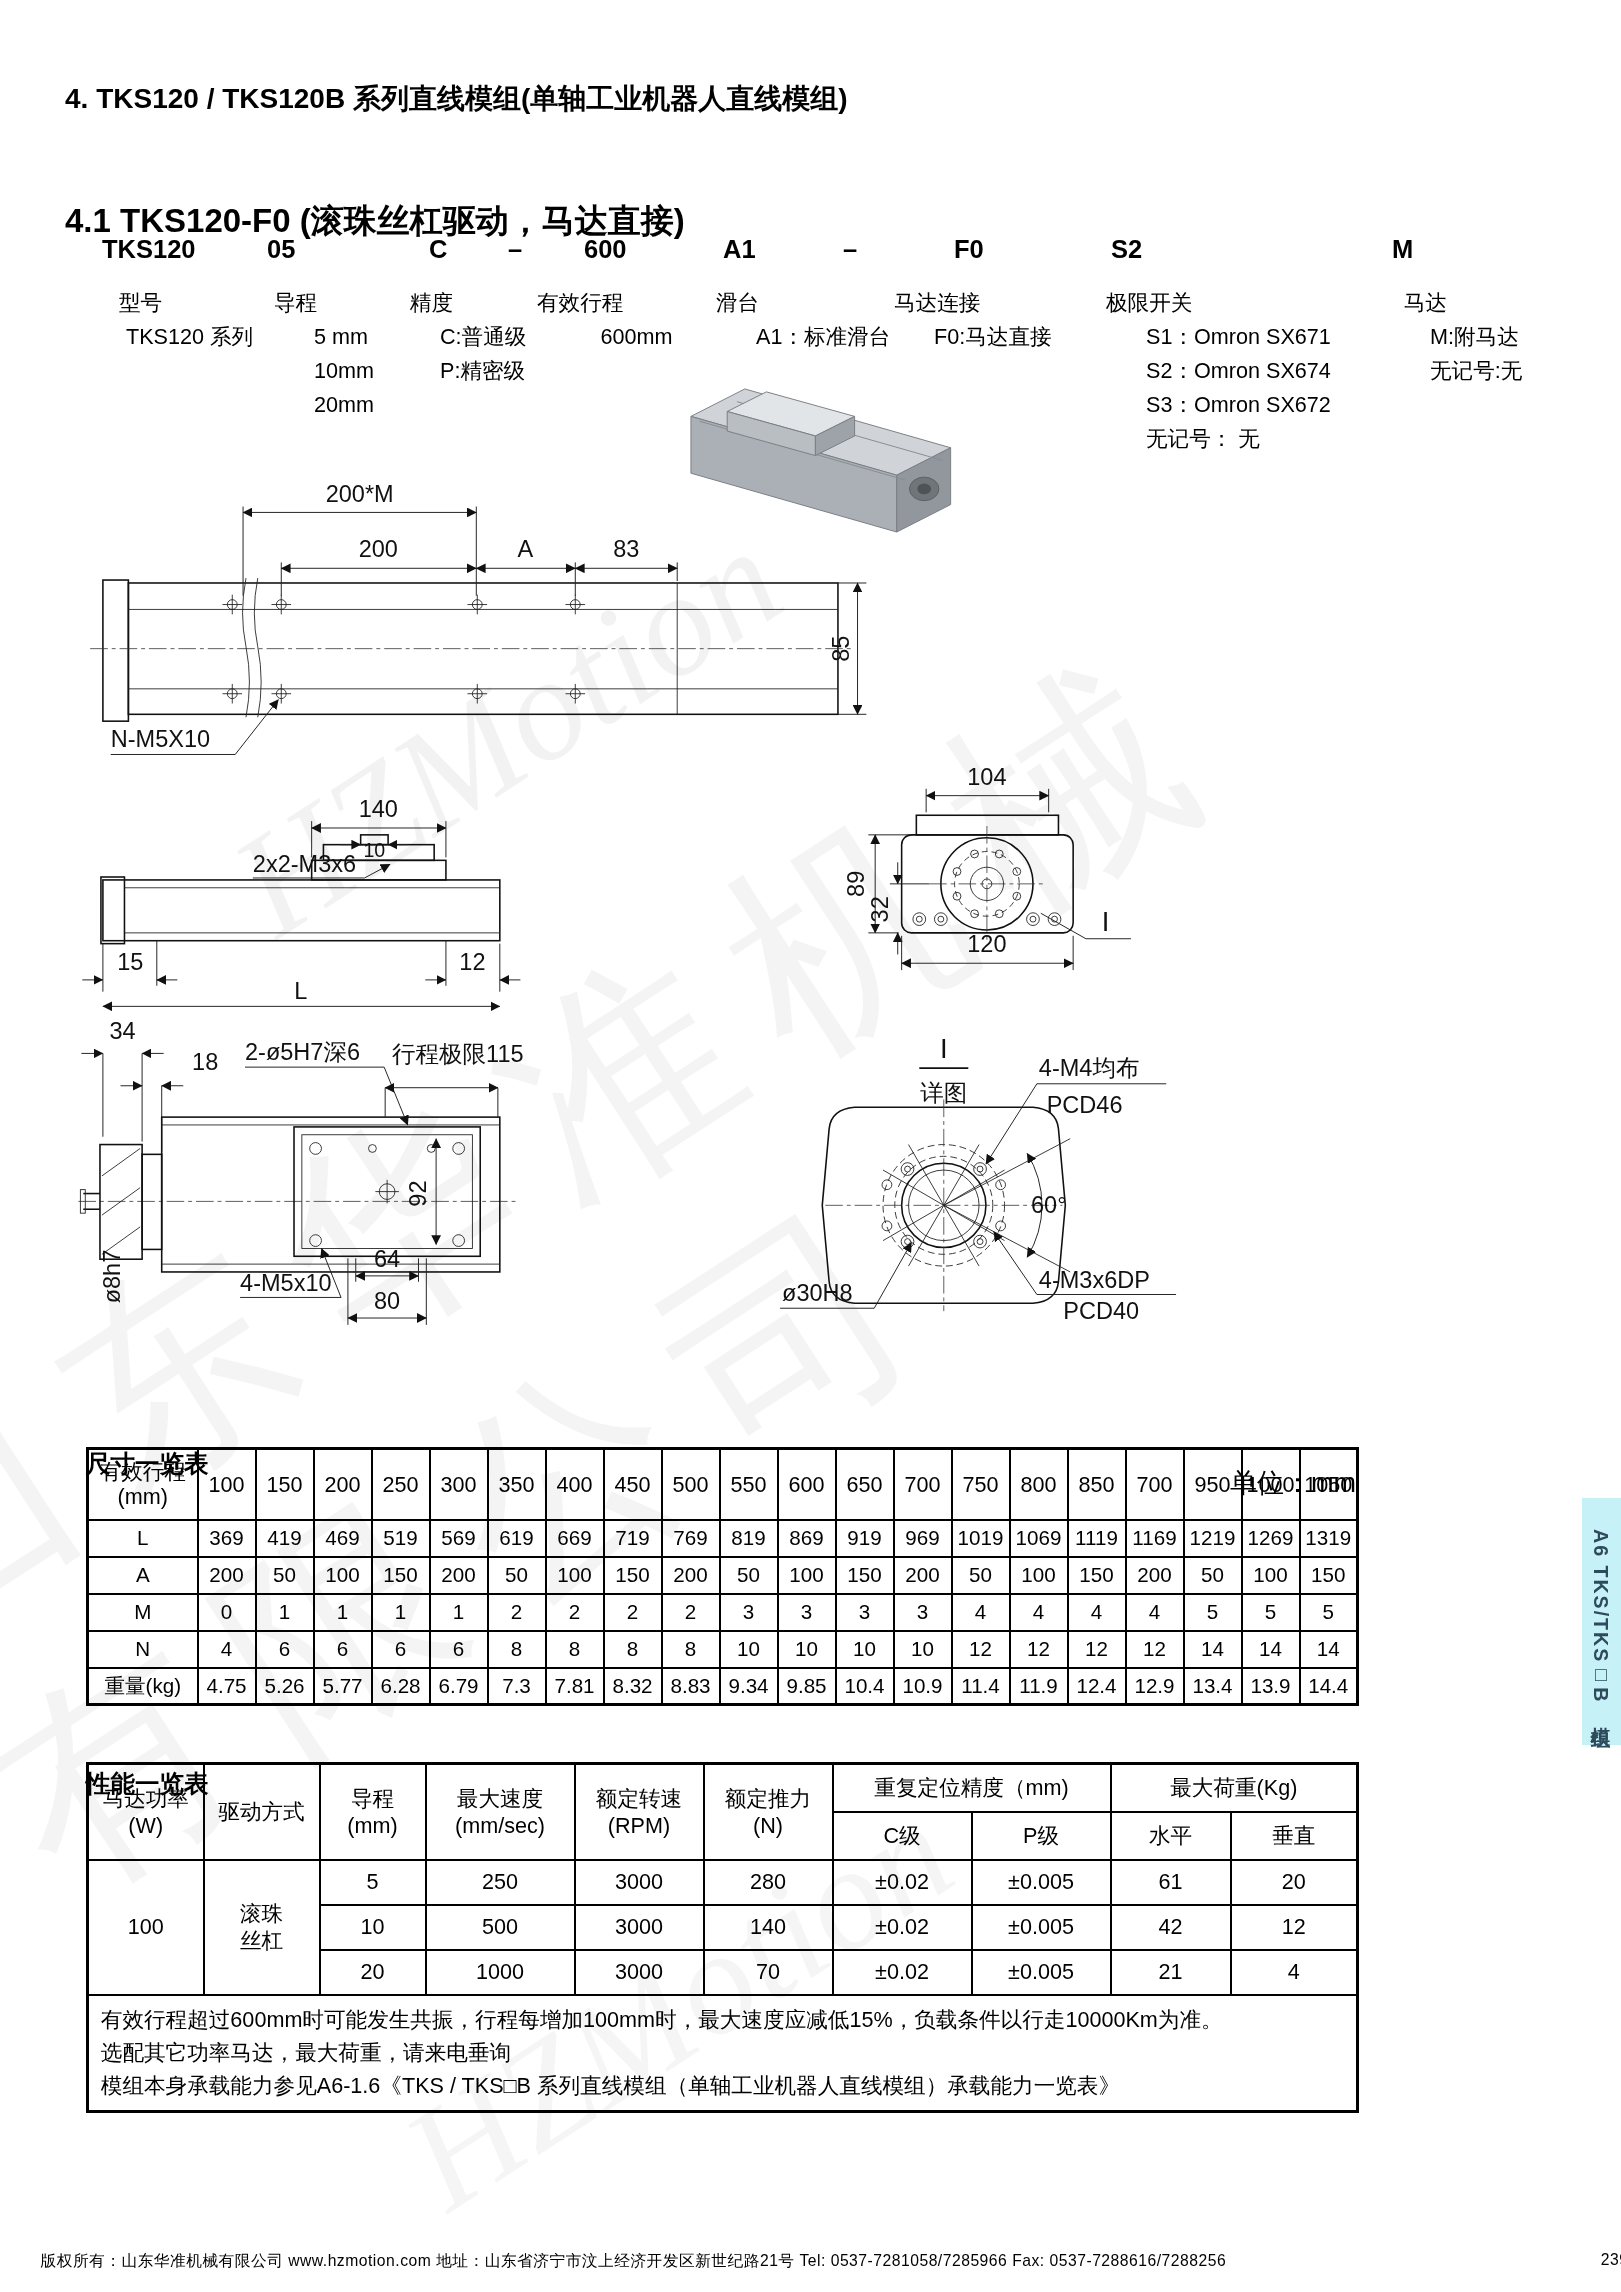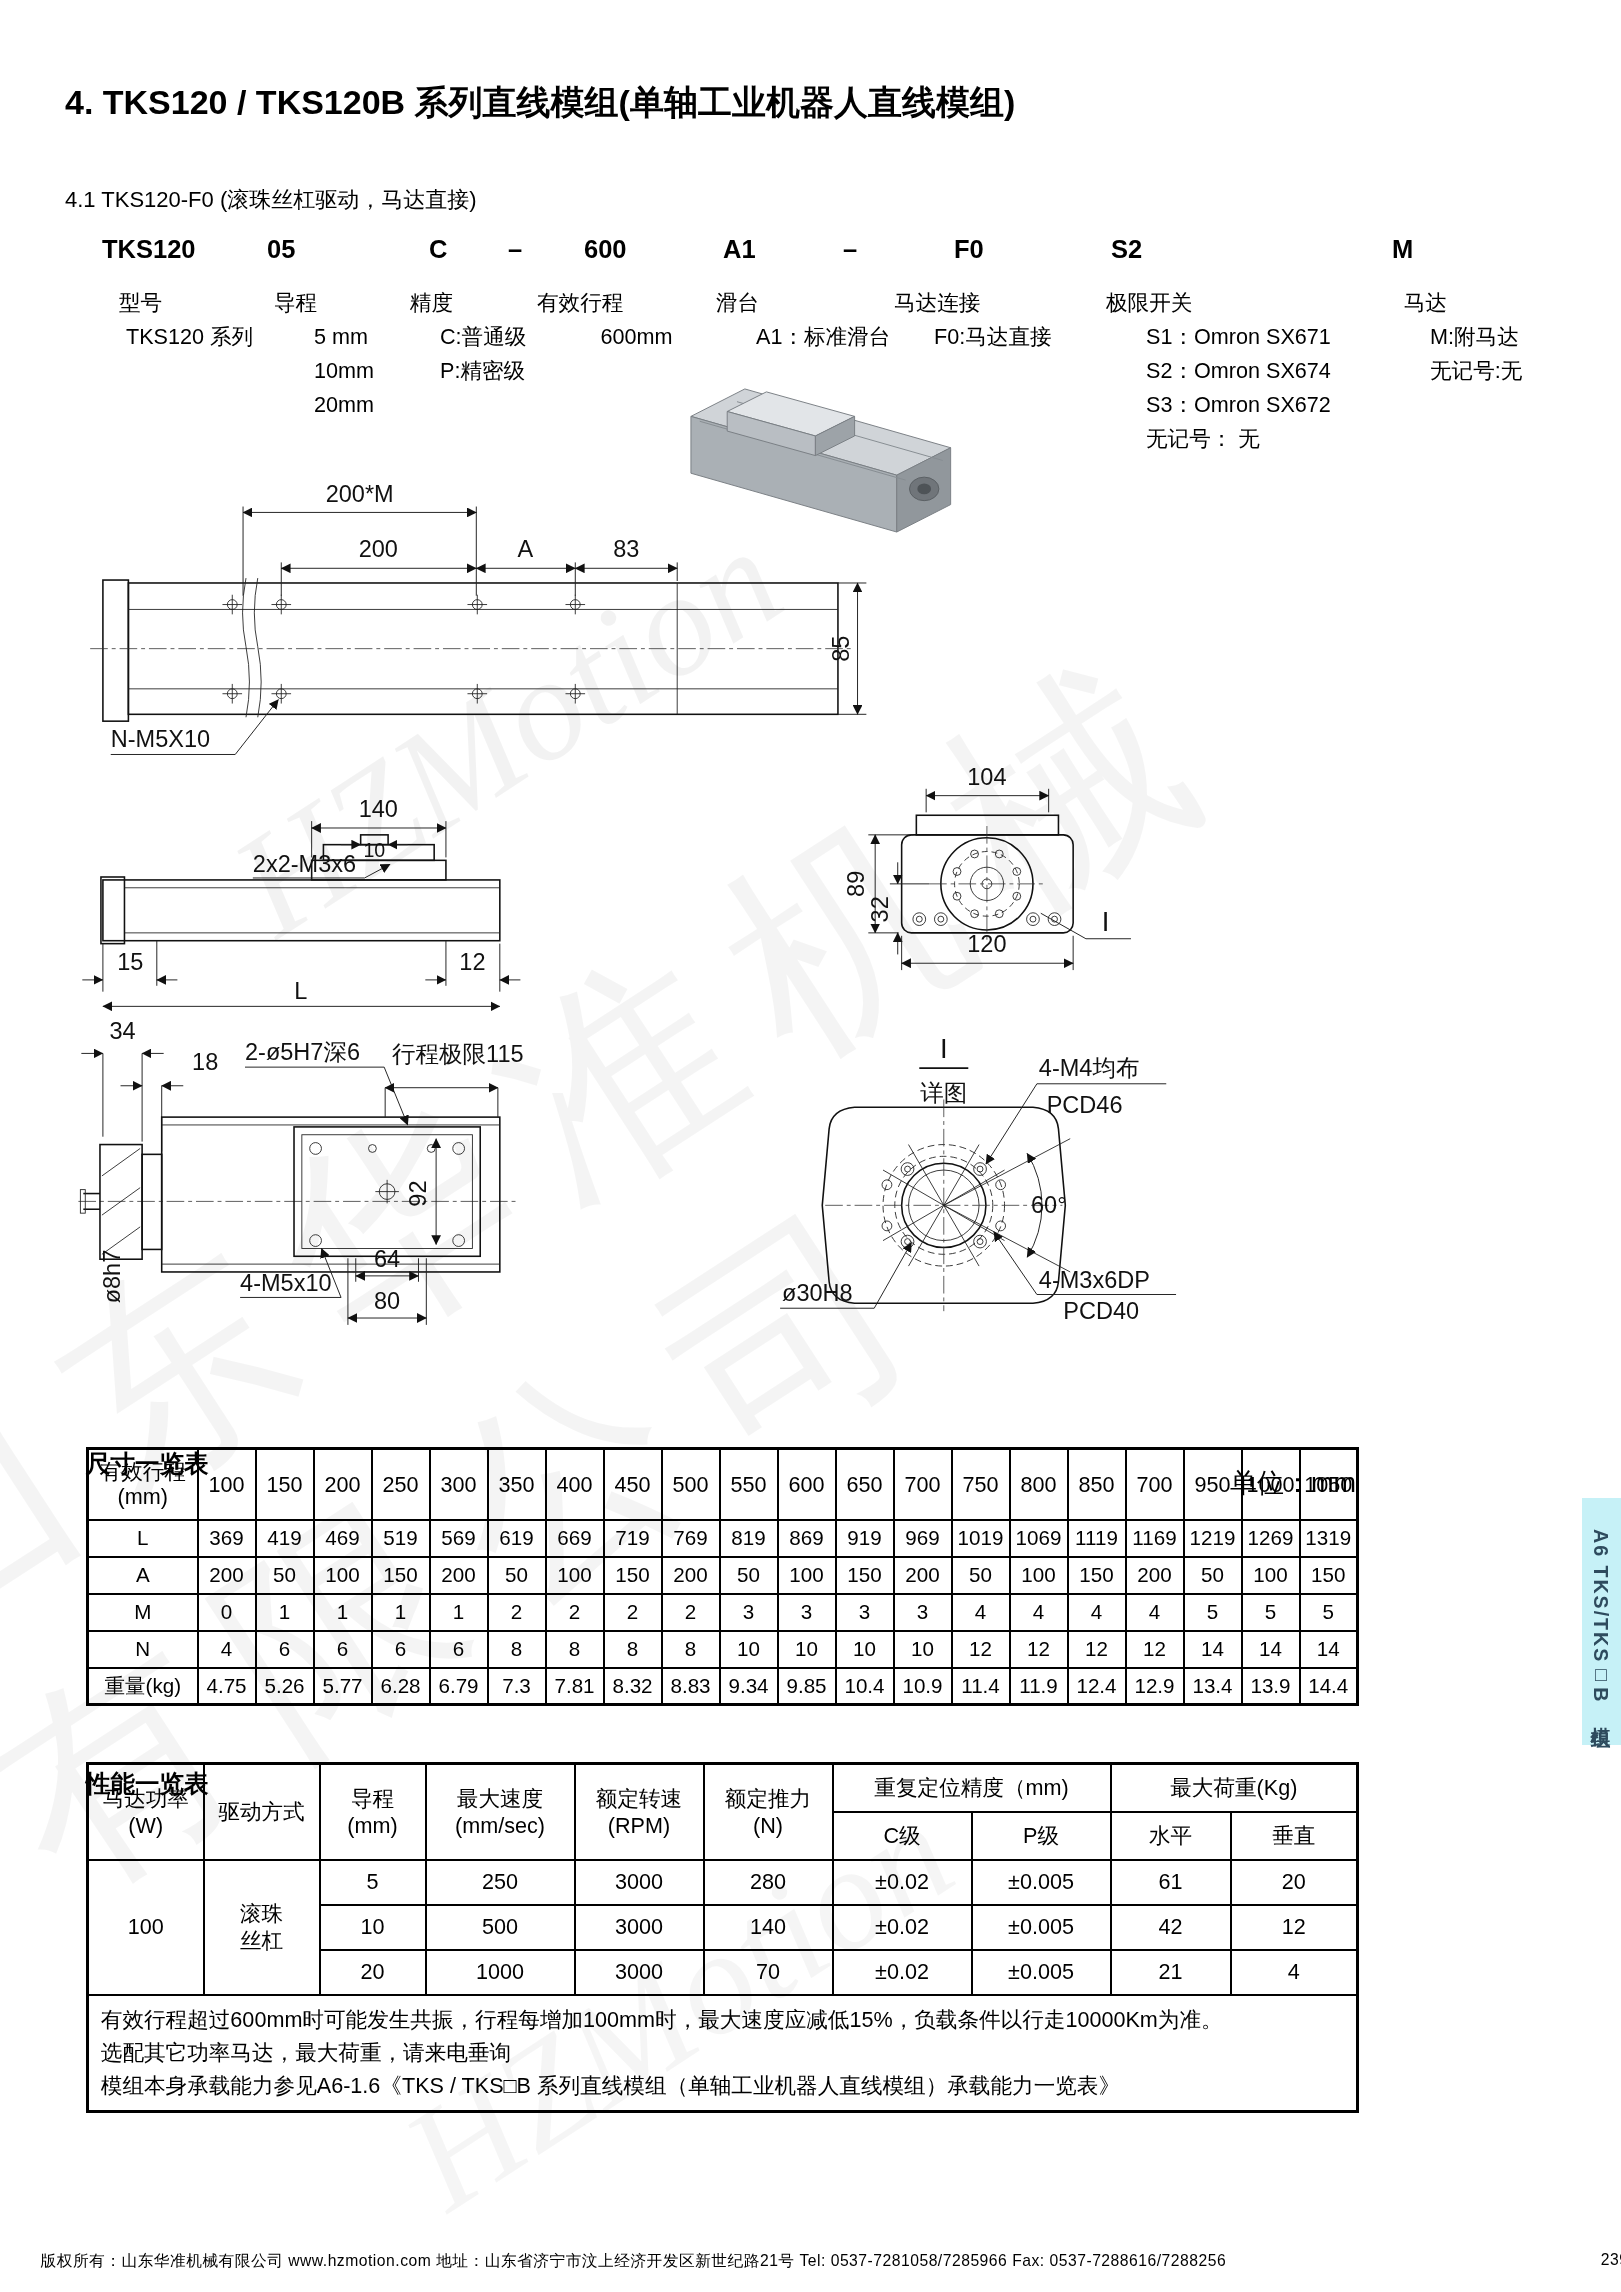--- a/index.html
+++ b/index.html
@@ -11,22 +11,22 @@
   
   .wm { position:absolute; transform-origin:0 50%; pointer-events:none; z-index:0; }
   .wm-cjk { left:-59px; top:1402px; transform:rotate(-33deg); font-size:225px; letter-spacing:41px;
             color:rgba(0,0,0,0.045); font-family:"Liberation Serif","DejaVu Serif",serif; }
   .wm-hz1 { left:250px; top:814px; transform:rotate(-33deg); font-size:147px; font-style:italic;
             color:rgba(0,0,0,0.05); font-family:"Liberation Serif","DejaVu Serif",serif; }
   .wm-hz2 { left:421px; top:2088px; transform:rotate(-33deg); font-size:147px; font-style:italic;
             color:rgba(0,0,0,0.04); font-family:"Liberation Serif","DejaVu Serif",serif; }
 
   .z { position:relative; z-index:1; }
-  h1.title { position:absolute; left:65px; top:80px; font-size:34px; font-weight:bold; }
-  h2.subtitle { position:absolute; left:65px; top:185px; font-size:22px; font-weight:normal; }
+  h1.title { position:absolute; left:65px; top:80px; font-size:28px; font-weight:bold; }
+  h2.subtitle { position:absolute; left:65px; top:199px; font-size:33px; font-weight:bold; }
 
   .tok { position:absolute; top:235px; font-size:25.5px; font-weight:bold; }
   .grp { position:absolute; font-size:21.6px; line-height:34px; }
   .grp .glabel { display:block; }
   .grp .gopt { display:block;margin-left:40px; }
 
   svg text { font-family:"Liberation Sans","DejaVu Sans",sans-serif; font-size:24px; fill:#111; }
   svg text.big { font-size:28px; }
   .obj { stroke:#111; stroke-width:1.6; fill:none; }
   .thin { stroke:#222; stroke-width:0.9; fill:none; }

